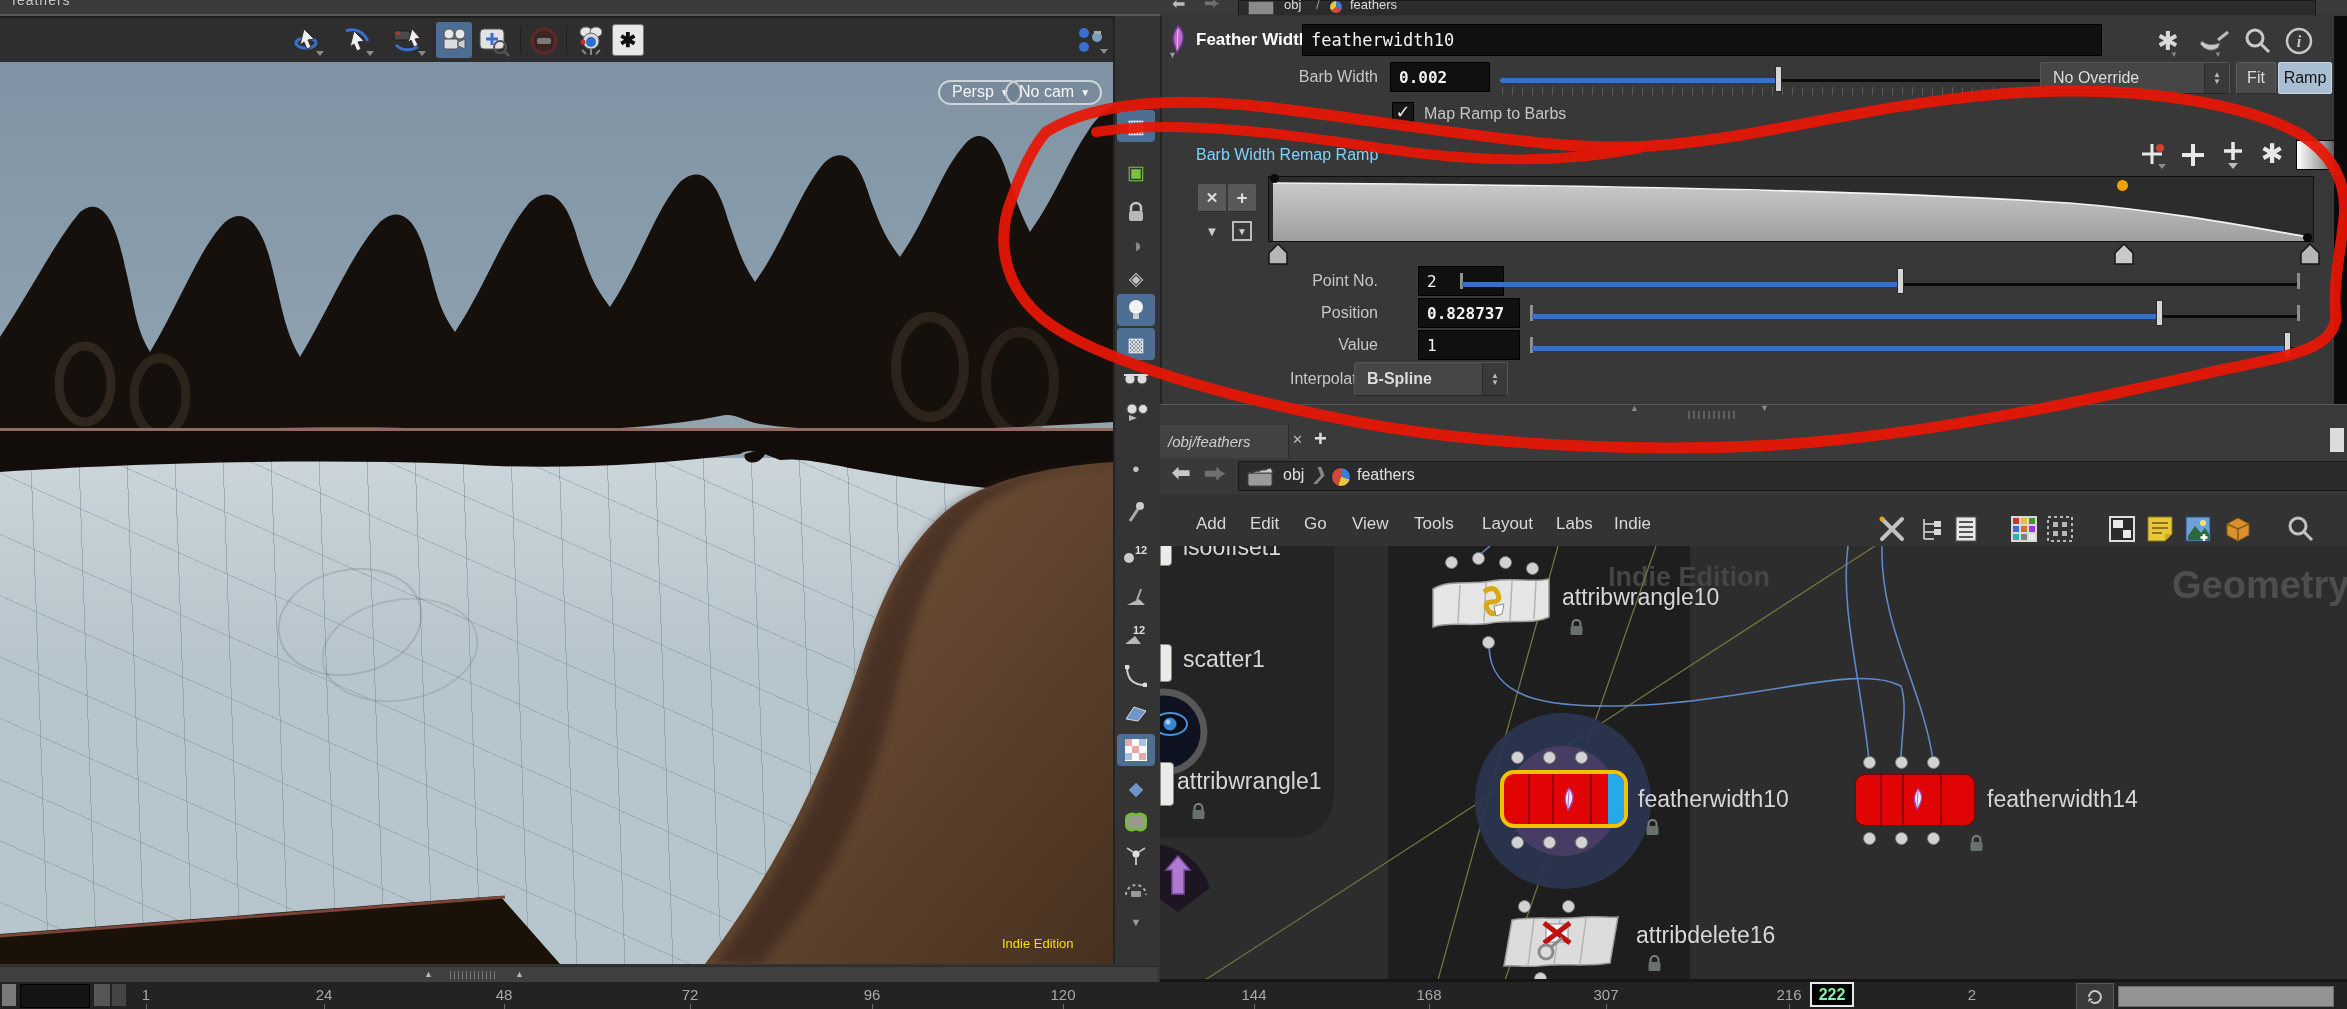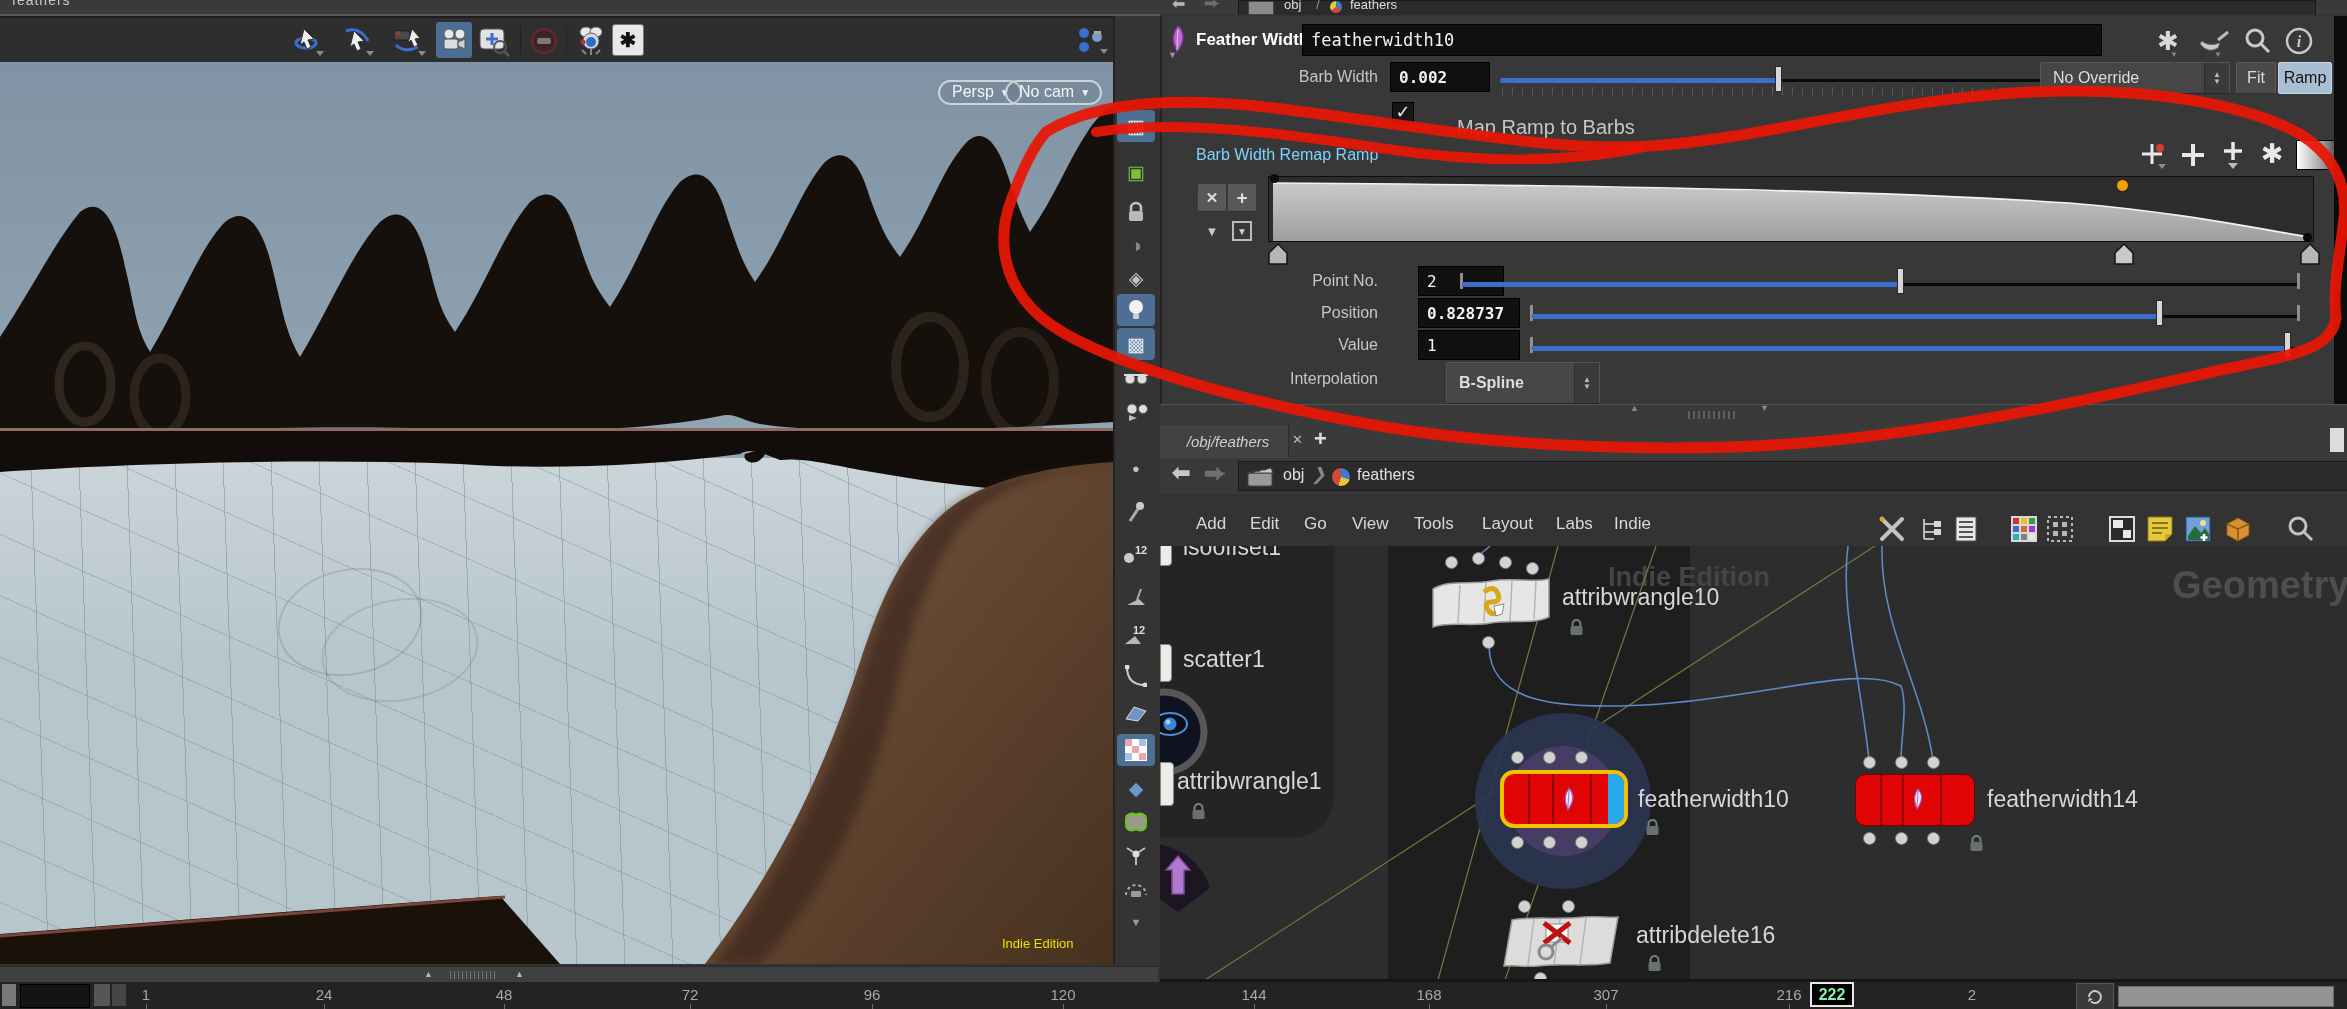--- a/index.html
+++ b/index.html
@@ -318,21 +318,21 @@
       </div>
   </div>
   <div class="btn" style="left:2236px;top:62px;width:40px;height:32px;font-size:16px;">
     <span>Fit</span>
   </div>
   <div class="btn" style="left:2278px;top:62px;width:54px;height:32px;font-size:16px;background:#a9bed2;color:#141414;border-color:#c6d6e4;">
     <span>Ramp</span>
   </div>
 
   <div class="a" style="left:1392px;top:102px;width:20px;height:20px;background:#161616;border:1px solid #000;color:#e8e8e8;font-size:18px;line-height:18px;text-align:center;">✓</div>
-  <span class="a" style="left:1424px;top:116px;font-size:20px;color:#c6c6c6;margin-left:33px;">Map Ramp to Barbs</span>
+  <span class="a" style="left:1424px;top:105px;font-size:16px;color:#c6c6c6;">Map Ramp to Barbs</span>
 
   <span class="a" style="left:1196px;top:146px;font-size:16px;color:#7dd3fc;">Barb Width Remap Ramp</span>
   <svg class="a" style="left:2138px;top:140px;" width="30" height="30" viewBox="0 0 30 30">
     <path d="M14 4 v20 M4 14 h20" stroke="#e8e8e8" stroke-width="3"></path>
       <circle cx="22" cy="8" r="4" fill="#d04030"></circle>
     <path d="M20 24 l8 0 -4 5 z" fill="#8a8a8a"></path>
   </svg>
   <svg class="a" style="left:2178px;top:140px;" width="30" height="30" viewBox="0 0 30 30">
     <path d="M15 4 v22 M4 15 h22" stroke="#e8e8e8" stroke-width="4"></path>
   </svg>
@@ -400,38 +400,38 @@
   <span class="row-label" style="left:1160px;top:336px;">Value</span>
   <div class="fld" style="left:1418px;top:330px;width:102px;height:30px;font-weight:normal;">
     <span>1</span>
   </div>
   <div class="cap" style="left:1530px;top:337px;"></div>
   <div class="track" style="left:1532px;top:347px;width:766px;"></div>
   <div class="fill" style="left:1532px;top:346px;width:754px;"></div>
   <div class="handle" style="left:2284px;top:332px;"></div>
 
   <span class="row-label" style="left:1160px;top:370px;">Interpolation</span>
-  <div class="ddown" style="left:1446px;top:362px;width:154px;height:42px;font-weight:bold;">
+  <div class="ddown" style="left:1354px;top:362px;width:154px;height:34px;font-weight:bold;">
     <span style="padding-left:12px;">B-Spline</span>
     <div class="spin">
         <span>▲</span>
         <span>▼</span>
       </div>
   </div>
 
   <div class="a" style="left:2334px;top:16px;width:13px;height:390px;background:#0b0b0b;"></div>
 
   <div class="a" style="left:1160px;top:404px;width:1187px;height:20px;background:#3a3a3a;border-top:1px solid #555;border-bottom:1px solid #232323;">
     <div class="a" style="left:528px;top:6px;width:50px;height:8px;background:repeating-linear-gradient(90deg,#5f5f5f 0 2px,transparent 2px 5px);"></div>
     <span class="a" style="left:470px;top:-2px;font-size:9px;color:#8a8a8a;">▲</span>
     <span class="a" style="left:600px;top:-2px;font-size:9px;color:#8a8a8a;">▼</span>
   </div>
 
   <div class="a" style="left:1160px;top:424px;width:1187px;height:34px;background:#3a3a3a;border-bottom:1px solid #2a2a2a;">
-    <div class="a" style="left:0;top:1px;width:128px;height:33px;background:#424242;border-right:1px solid #2a2a2a;display:flex;align-items:center;justify-content:center;">
+    <div class="a" style="left:0;top:1px;width:128px;height:33px;background:#424242;border-right:1px solid #2a2a2a;display:flex;align-items:center;">
       <span style="font-size:15px;font-style:italic;color:#cfcfcf;padding-left:8px;">/obj/feathers</span>
     </div>
     <span class="a" style="left:132px;top:8px;font-size:13px;color:#bbb;">✕</span>
     <span class="a" style="left:154px;top:2px;font-size:22px;font-weight:bold;color:#ddd;">+</span>
     <div class="a" style="left:1170px;top:4px;width:14px;height:24px;background:#dcdcdc;"></div>
   </div>
 
   <div class="a" style="left:1160px;top:458px;width:1187px;height:36px;background:#393939;">
     <span class="a" style="left:12px;top:2px;color:#c8c8c8;font-size:22px;font-weight:bold;">⬅</span>
     <span class="a" style="left:44px;top:2px;color:#6f6f6f;font-size:22px;font-weight:bold;">⮕</span>

